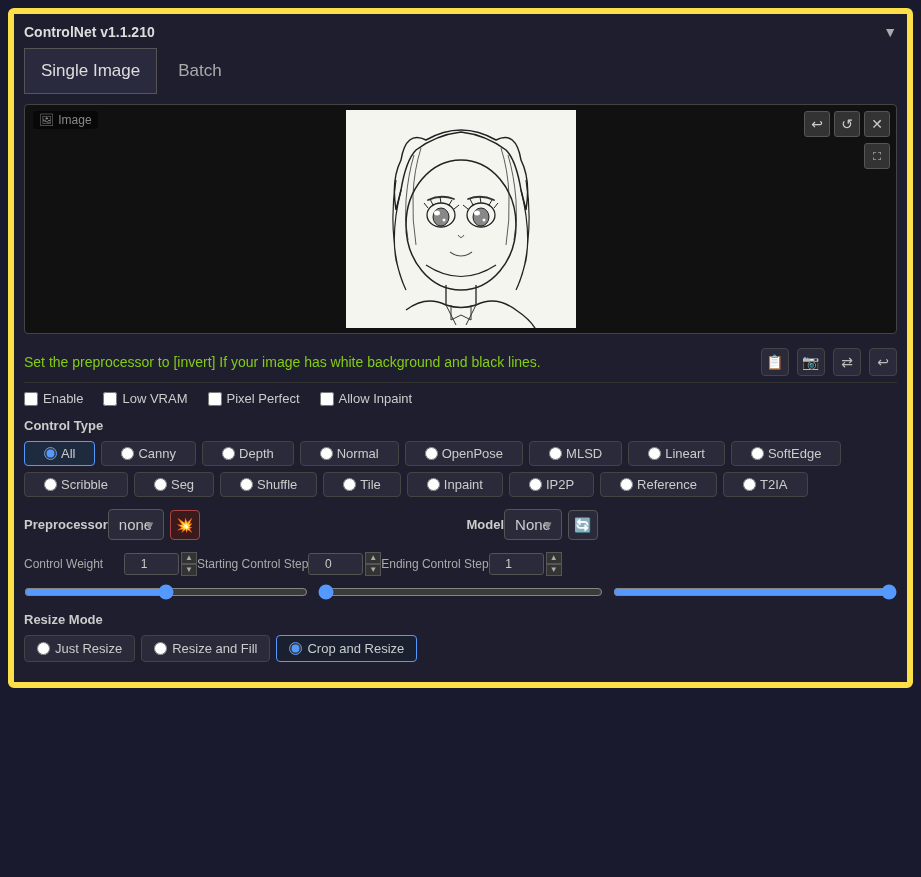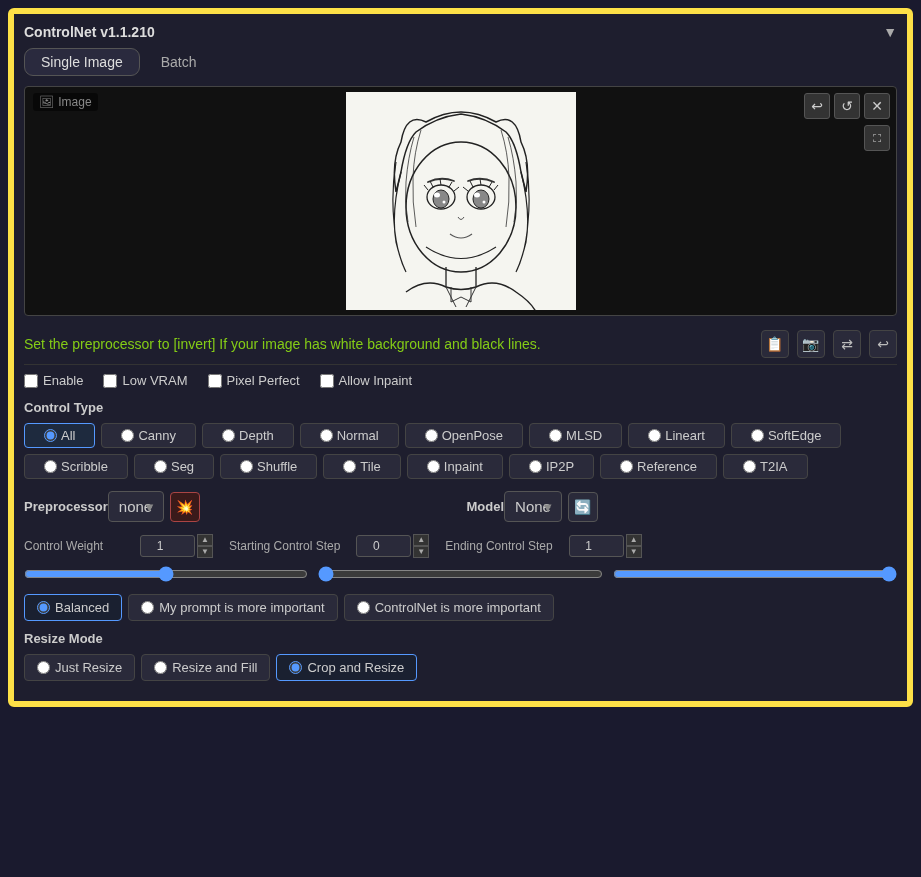--- a/index.html
+++ b/index.html
@@ -31,24 +31,24 @@
       color: #aaa;
       font-size: 14px;
       cursor: pointer;
     }
     .tabs {
       display: flex;
       gap: 4px;
       margin-bottom: 10px;
     }
     .tab {
-      padding: 5px 16px;
-      border-radius: 9px;
-      cursor: pointer;
-      font-size: 14px;
+      padding: 12px 16px;
+      border-radius: 0;
+      cursor: pointer;
+      font-size: 17px;
       border: 1px solid transparent;
       color: #aaa;
       background: transparent;
     }
     .tab.active {
       background: #2a2a3e;
       border-color: #555;
       color: #ddd;
     }
     .image-area {
@@ -241,21 +241,21 @@
       background: #3a1a1a;
       border-color: #a44;
       color: #f66;
     }
     .sliders-section {
       margin-bottom: 12px;
     }
     .slider-row {
       display: flex;
       align-items: center;
-      gap: 16px;
+      gap: 0;
       margin-bottom: 8px;
     }
     .slider-label {
       font-size: 12px;
       color: #aaa;
       min-width: 100px;
     }
     .number-input {
       width: 55px;
       background: #2a2a3a;
@@ -550,34 +550,20 @@
     </div>
 
     <div style="display:grid;grid-template-columns:1fr 1fr 1fr;gap:10px;margin-top:4px;">
       <input type="range" min="0" max="200" value="100" style="accent-color: rgb(85, 153, 255);">
       <input type="range" min="0" max="100" value="0" style="accent-color: rgb(85, 153, 255);">
       <input type="range" min="0" max="100" value="100" style="accent-color: rgb(85, 153, 255);">
     </div>
   </div>
 
   <div class="mode-section">
-    <div class="mode-radio-group" id="control-mode-radios">
-        <label class="mode-radio-item selected">
-          <input type="radio" name="control_mode" checked="" style=""> 
-          <span>Balanced</span>
-        </label>
-        <label class="mode-radio-item">
-          <input type="radio" name="control_mode" style=""> 
-          <span>My prompt is more important</span>
-        </label>
-        <label class="mode-radio-item">
-          <input type="radio" name="control_mode" style=""> 
-          <span>ControlNet is more important</span>
-        </label>
-      </div>
   </div>
 
   <div class="mode-section">
     <div class="section-label">Resize Mode</div>
     <div class="mode-radio-group" id="resize-mode-radios">
         <label class="mode-radio-item">
           <input type="radio" name="resize_mode" style=""> 
           <span>Just Resize</span>
         </label>
         <label class="mode-radio-item">

